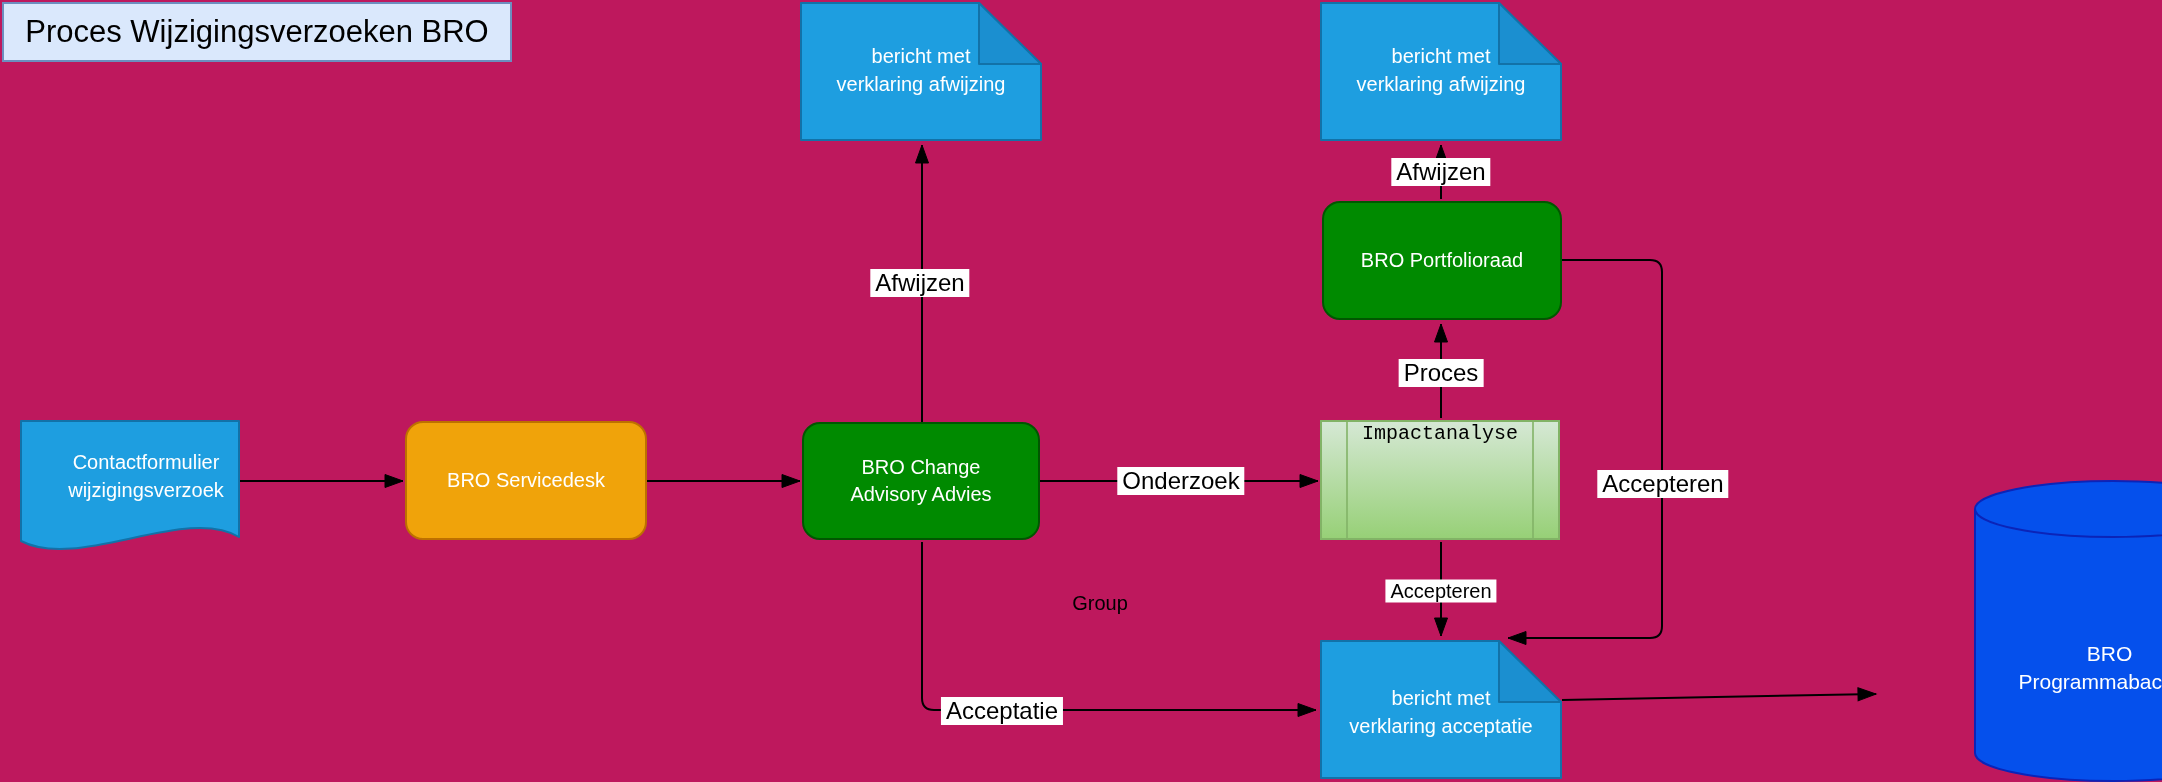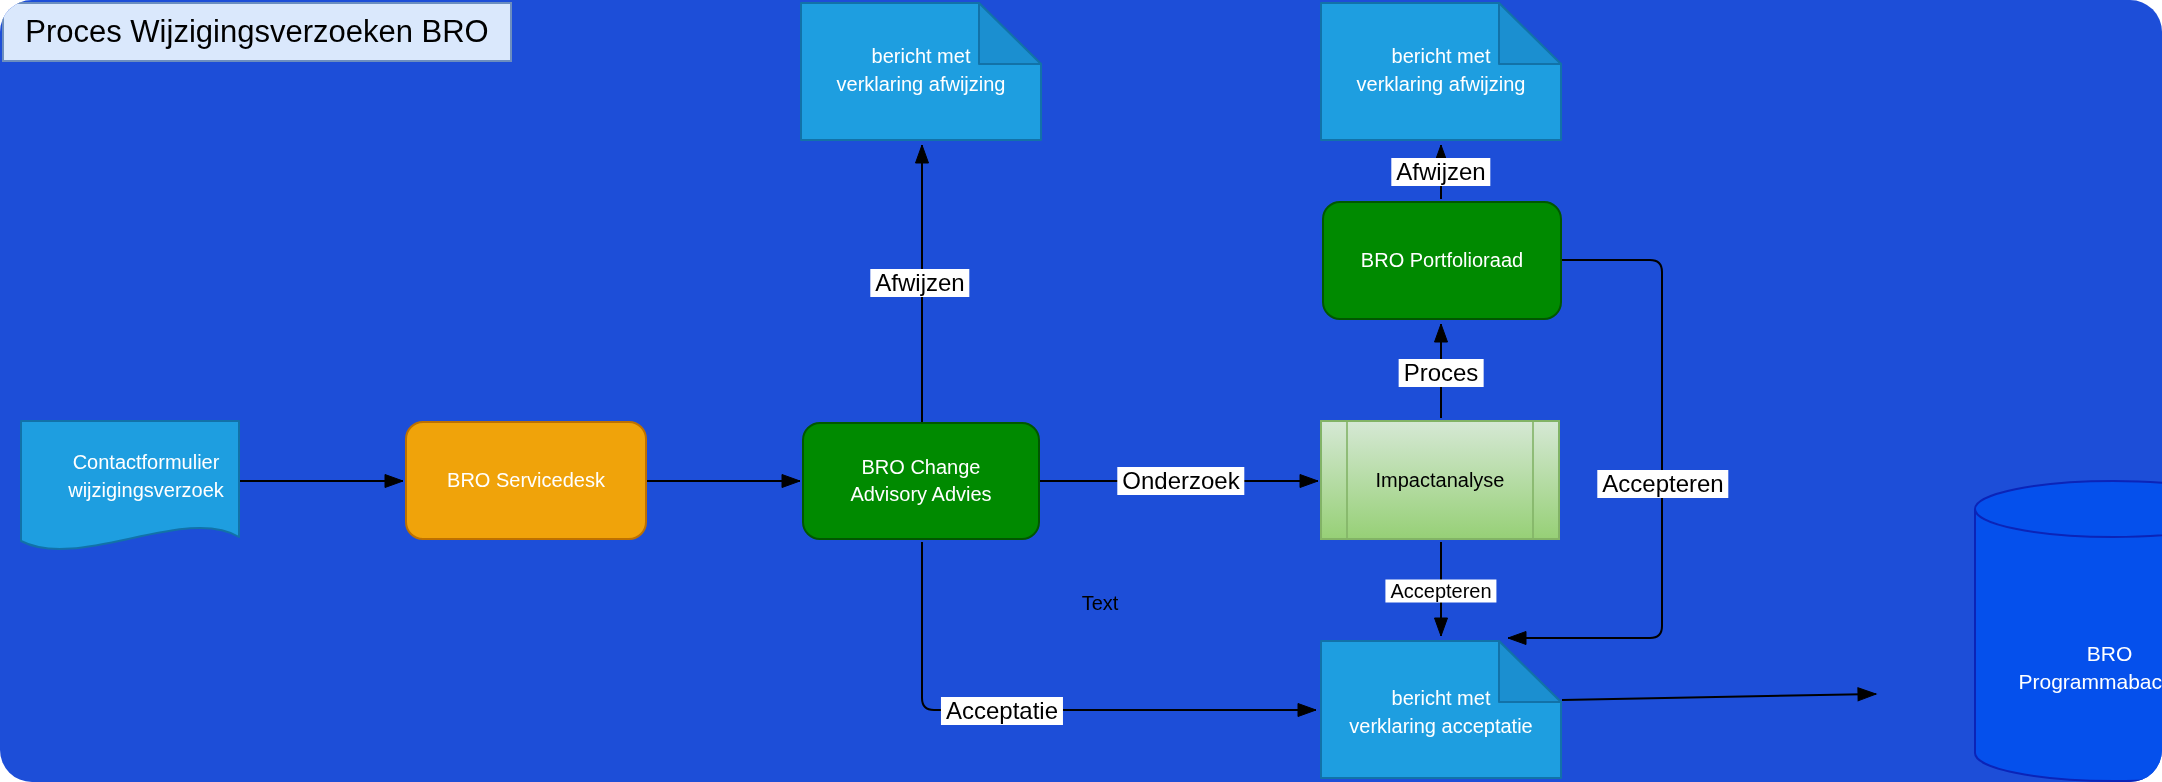--- a/index.html
+++ b/index.html
@@ -1,26 +1,26 @@
 <!DOCTYPE html>
 <html><head>
 <meta charset="utf-8">
 <style>
   html,body{margin:0;padding:0;background:#ffffff;}
-  .canvas{position:relative;width:2162px;height:782px;background:#1d4ed8;
-          font-family:"Liberation Sans",sans-serif;overflow:hidden;border-radius:32px;}
+  .canvas{position:relative;width:2162px;height:782px;background:#be185d;
+          font-family:"Liberation Sans",sans-serif;overflow:hidden;}
   .edges{position:absolute;left:0;top:0;z-index:1;}
   .node{position:absolute;z-index:2;}
   .shape-svg{position:absolute;left:0;top:0;}
   .rounded{border-radius:18px;border:2px solid;display:flex;align-items:center;justify-content:center;
            text-align:center;color:#ffffff;font-size:20px;line-height:27px;box-sizing:border-box;}
   .orange{background:#f0a30a;border-color:#bd7000;justify-content:center;}
   .green{background:#008a00;border-color:#005700;}
   .subprocess{background:linear-gradient(#d5e8d4,#97d077);border:2px solid #82b366;box-sizing:border-box;
-              display:flex;align-items:center;justify-content:center;color:#000;font-size:20px;}
+              display:flex;align-items:flex-start;justify-content:center;color:#000;font-size:20px;font-family:Liberation Mono, monospace;}
   .subbar{position:absolute;top:0;bottom:0;width:0;border-left:2px solid rgba(130,179,102,.8);}
   .nodetext{position:absolute;left:0;width:100%;text-align:center;color:#ffffff;font-size:20px;
             line-height:28px;white-space:pre-line;}
   .multiline{white-space:pre-line;}
   .elabel{position:absolute;z-index:3;transform:translate(-50%,-50%);font-size:24px;color:#000;
           background:#ffffff;padding:0 5px;white-space:nowrap;}
   .elabel.small{font-size:20px;}
   .elabel.nobg{background:transparent;}
   .title-box{position:absolute;left:2px;top:2px;width:506px;height:56px;background:#dae8fc;
              border:2px solid #6c8ebf;display:flex;align-items:center;justify-content:center;
@@ -118,15 +118,15 @@
 Programmabacklog</div>
   </div>
 
   <div class="elabel" style="left:920px;top:283px;">Afwijzen</div>
   <div class="elabel" style="left:1181px;top:481px;">Onderzoek</div>
   <div class="elabel" style="left:1441px;top:373px;">Proces</div>
   <div class="elabel" style="left:1441px;top:172px;">Afwijzen</div>
   <div class="elabel" style="left:1663px;top:484px;">Accepteren</div>
   <div class="elabel small" style="left:1441px;top:591px;">Accepteren</div>
   <div class="elabel" style="left:1002px;top:711px;">Acceptatie</div>
-  <div class="elabel small nobg" style="left:1100px;top:603px;">Text</div>
+  <div class="elabel small nobg" style="left:1100px;top:603px;">Group</div>
 
 </div>
 
 </body></html>

